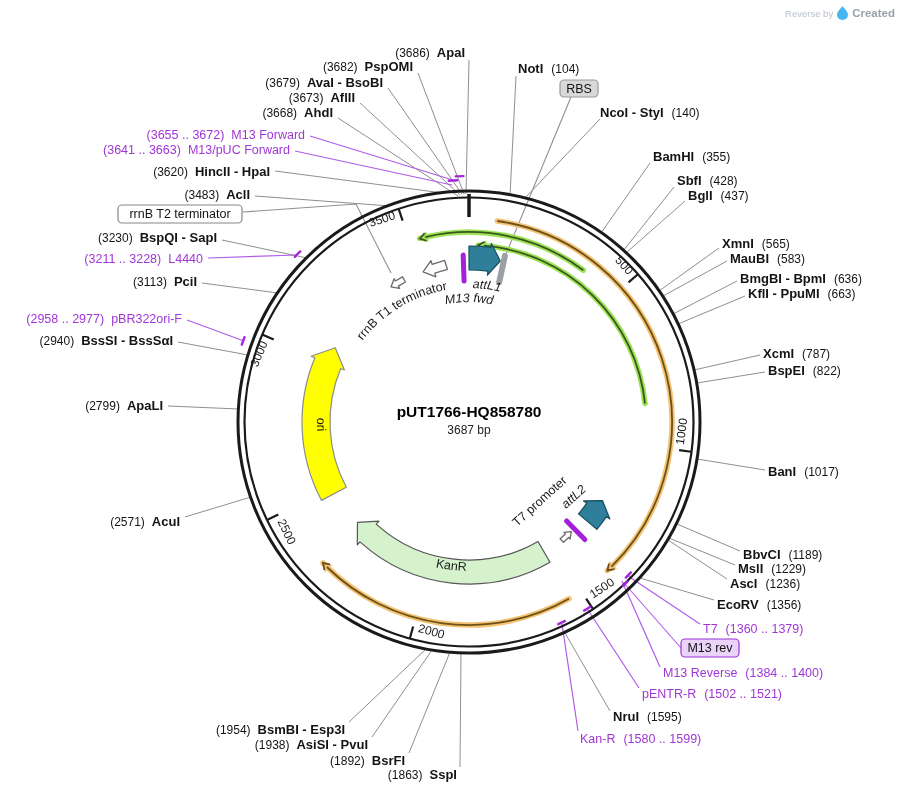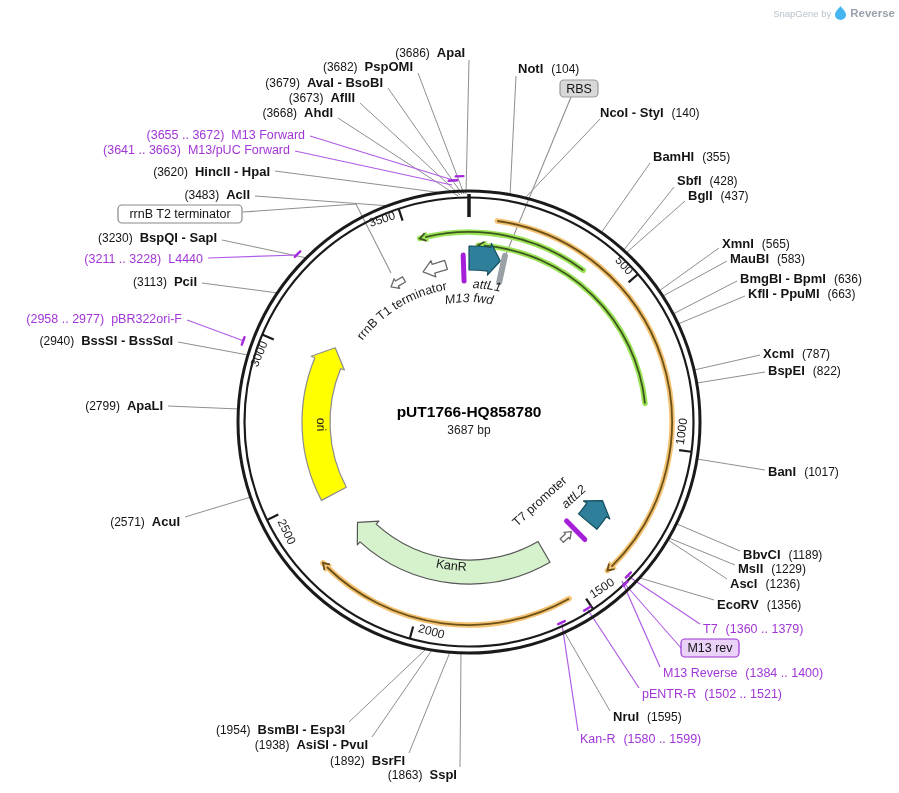--- a/index.html
+++ b/index.html
@@ -176,19 +176,19 @@
       <text x="613" y="720.5" text-anchor="start"><tspan class="enz-name">NruI</tspan><tspan class="enz-pos" dx="8">(1595)</tspan></text>
       <text x="580" y="742.5" text-anchor="start"><tspan class="primer-t">Kan-R</tspan><tspan class="primer-t" dx="8">(1580 .. 1599)</tspan></text>
       <rect x="118" y="205" width="124" height="18" rx="4" ry="4" fill="#ffffff" stroke="#888888" stroke-width="1.2"></rect>
       <text x="180" y="218.3" text-anchor="middle" class="box-label">rrnB T2 terminator</text>
       <rect x="560" y="80" width="38" height="17" rx="4" ry="4" fill="#d8d8d8" stroke="#999999" stroke-width="1.2"></rect>
       <text x="579" y="92.8" text-anchor="middle" class="box-label">RBS</text>
       <rect x="681" y="639" width="58" height="18" rx="4" ry="4" fill="#EBD2F8" stroke="#9A35D6" stroke-width="1.2"></rect>
       <text x="710" y="652.3" text-anchor="middle" class="box-label">M13 rev</text>
     </svg>
   <div id="watermark">
-    <span class="created">SnapGene by</span>
+    <span class="created">Reverse by</span>
     <svg width="11" height="14" viewBox="0 0 11 14">
       <path d="M5.5,0 C7.8,3.2 11,5.6 11,9 A5.5,5 0 1 1 0,9 C0,5.6 3.2,3.2 5.5,0 Z" fill="#45b6f0"></path>
     </svg>
-    <span class="brand">Reverse</span>
+    <span class="brand">Created</span>
   </div>
 </div>
 
 </body></html>

